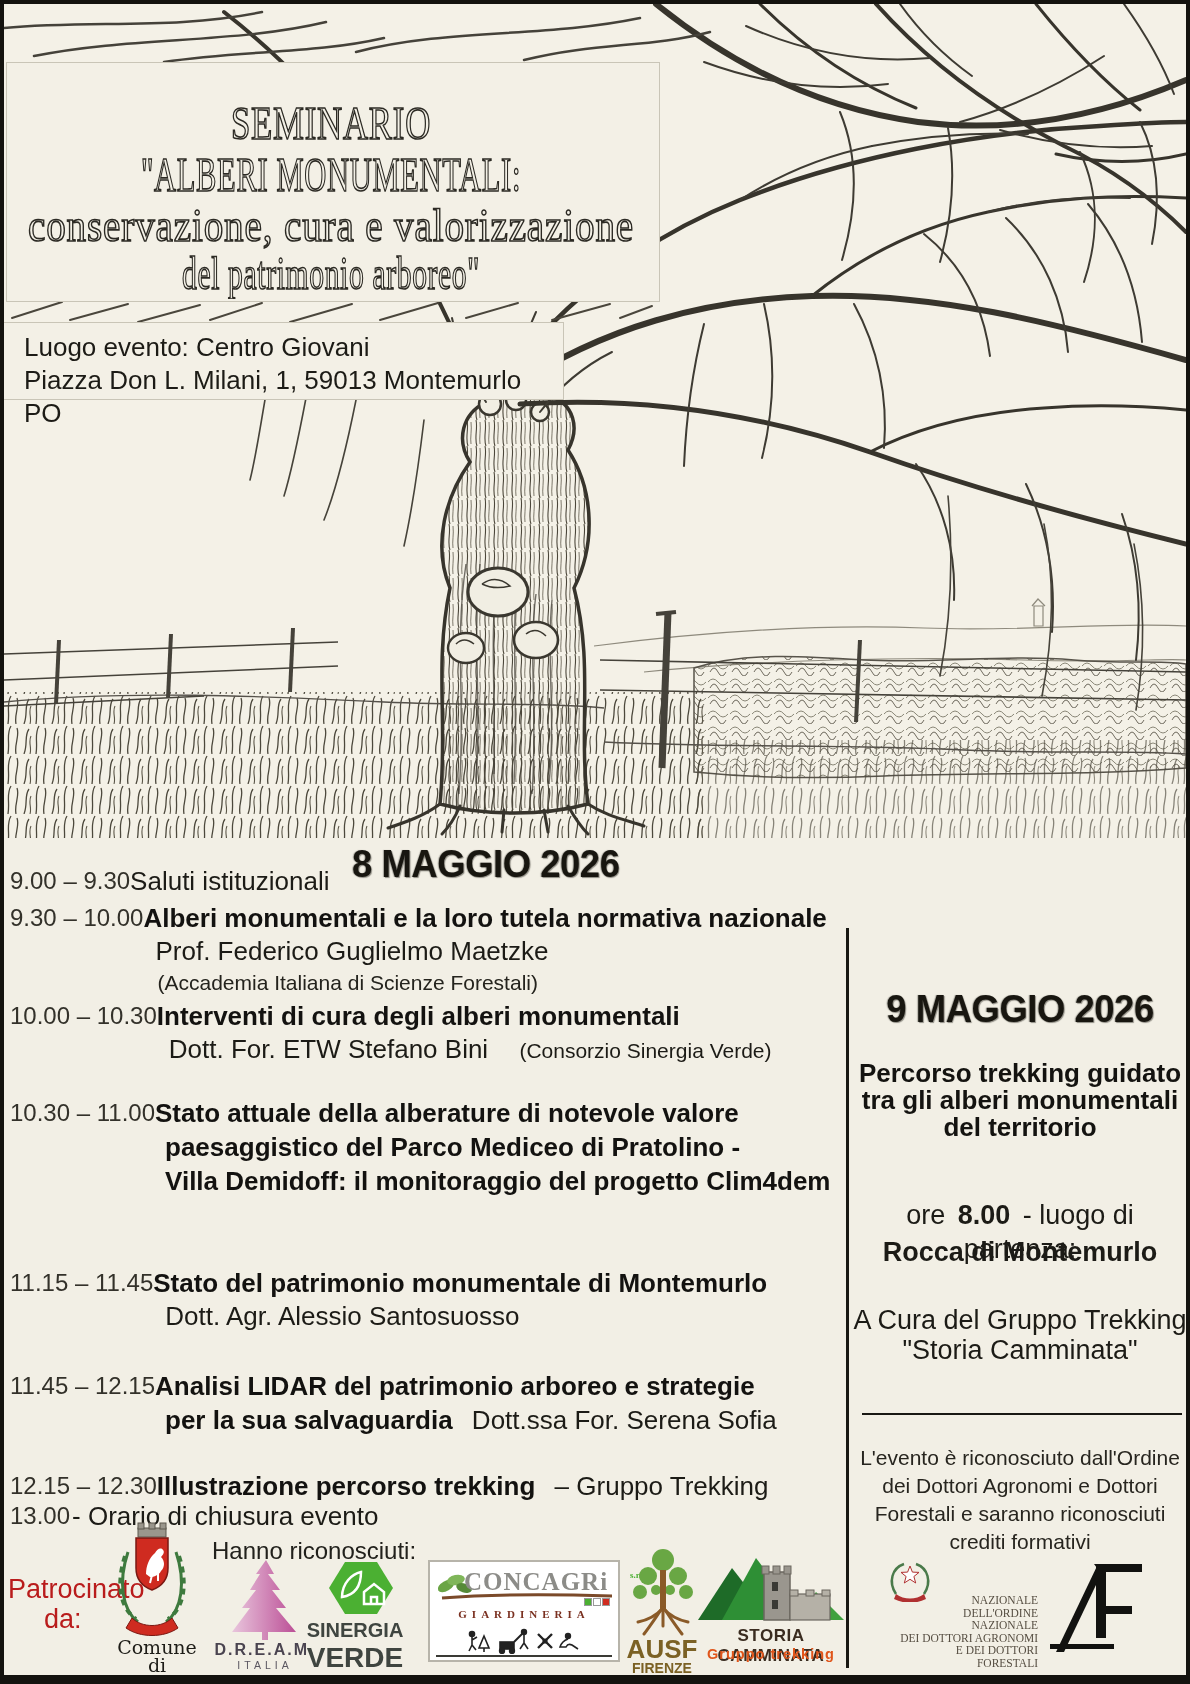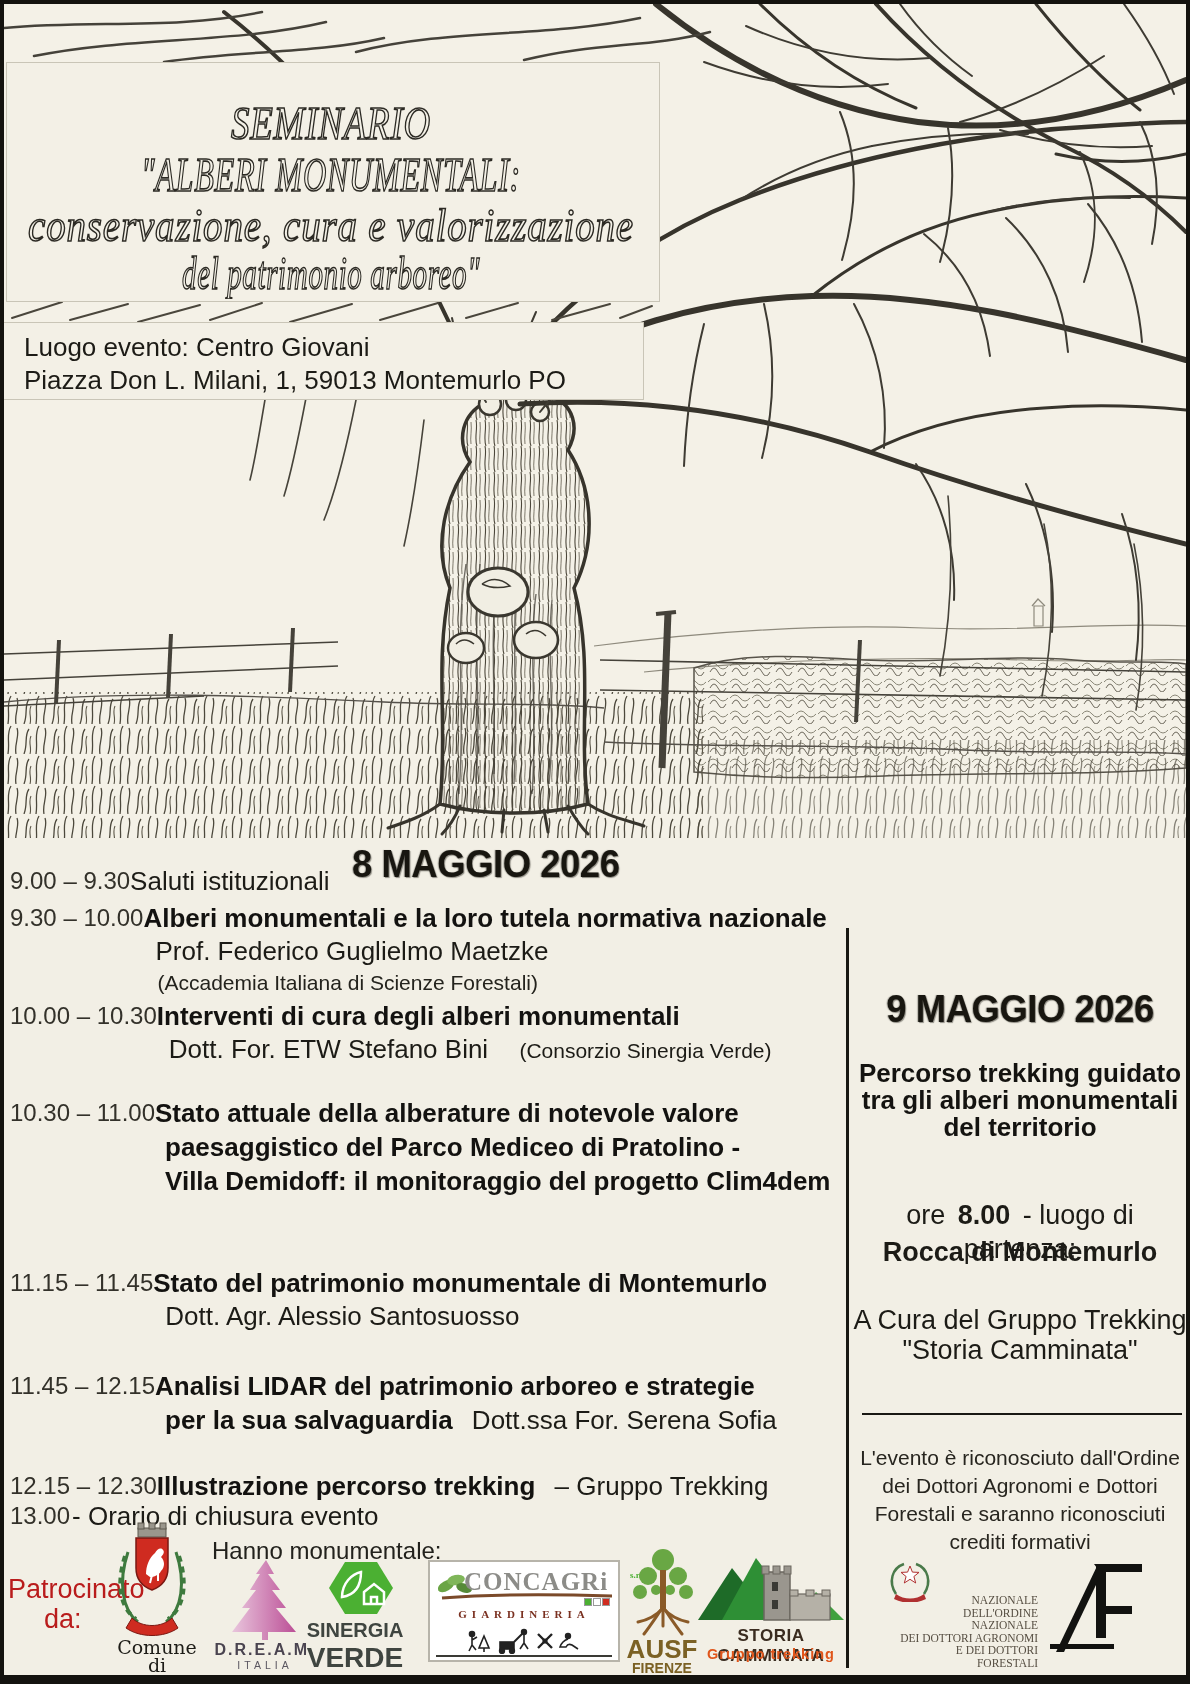--- a/index.html
+++ b/index.html
@@ -5,24 +5,24 @@
   html,body{margin:0;padding:0;background:#d8d5cc;}
   .poster{
     position:relative;width:1190px;height:1684px;box-sizing:border-box;
     background:#f2efe5;border:4px solid #14130f;border-bottom-width:9px;
     overflow:hidden;font-family:"Liberation Sans",sans-serif;color:#1f1e19;
   }
   .abs{position:absolute;}
   svg{display:block;}
   
   .title-box{position:absolute;left:2px;top:58px;width:652px;height:238px;
-    background:#f3f0e6;border:1px solid #c9c5b7;font-style:italic;}
+    background:#f3f0e6;border:1px solid #c9c5b7;}
   .t-outline{font-family:"Liberation Serif",serif;fill:none;stroke:#2c2a24;stroke-width:1.6px;letter-spacing:1px;}
   
-  .location-box{position:absolute;left:0;top:318px;width:640px;height:78px;
+  .location-box{position:absolute;left:0;top:318px;width:560px;height:78px;
     background:#f3f0e6;border:1px solid #c9c5b7;border-left:none;box-sizing:border-box;
     padding:8px 0 0 20px;}
   .location-box p{margin:0;font-size:26px;line-height:33px;color:#1c1b16;}
   
   .bigdate{font-size:38px;font-weight:700;color:#181610;letter-spacing:-.5px;
     text-shadow:1px 1px 1px rgba(24,22,16,.45), -1px 0 1px rgba(24,22,16,.3);
     transform:scaleX(.96);transform-origin:left center;white-space:nowrap;}
   
   .row{position:absolute;left:6px;width:842px;display:flex;align-items:flex-start;}
   .time{flex:0 0 106px;font-size:24px;line-height:34px;color:#33312a;white-space:nowrap;}
@@ -338,21 +338,21 @@
       <path d="M20,30 C10,60 14,88 30,100" stroke-width="3"></path>
       <path d="M68,30 C78,60 74,88 58,100" stroke-width="3"></path>
       <path d="M17,34 C8,62 12,86 28,97" stroke-width="4" stroke-dasharray="6 5"></path>
       <path d="M71,34 C80,62 76,86 60,97" stroke-width="4" stroke-dasharray="6 5"></path>
     </g>
     <path d="M24,96 C34,106 54,106 64,96 L70,106 C56,116 32,116 18,106 Z" fill="#cf2b20" stroke="#7a1812" stroke-width="1"></path>
   </svg>
   <div class="abs serif comune-name" style="top:1634px">Comune</div>
   <div class="abs serif comune-name" style="top:1652px">di Montemurlo</div>
 
-  <div class="abs" style="left:208px;top:1533px;font-size:24px;color:#22211c">Hanno monumentale:</div>
+  <div class="abs" style="left:208px;top:1533px;font-size:24px;color:#22211c">Hanno riconosciuti:</div>
 
   <svg class="abs" style="left:218px;top:1556px" width="86" height="80" viewBox="0 0 86 80">
     <defs>
       <linearGradient id="gd" x1="0" y1="0" x2="1" y2="0">
         <stop offset="0" stop-color="#e9c6dd"></stop>
           <stop offset="1" stop-color="#bb4f96"></stop>
       </linearGradient>
     </defs>
     <polygon fill="url(#gd)" points="44,0 52,14 46,14 58,30 50,30 64,48 54,48 74,72 46,72 46,80 40,80 40,72 10,72 28,48 20,48 34,30 28,30 38,14 34,14"></polygon>
   </svg>

